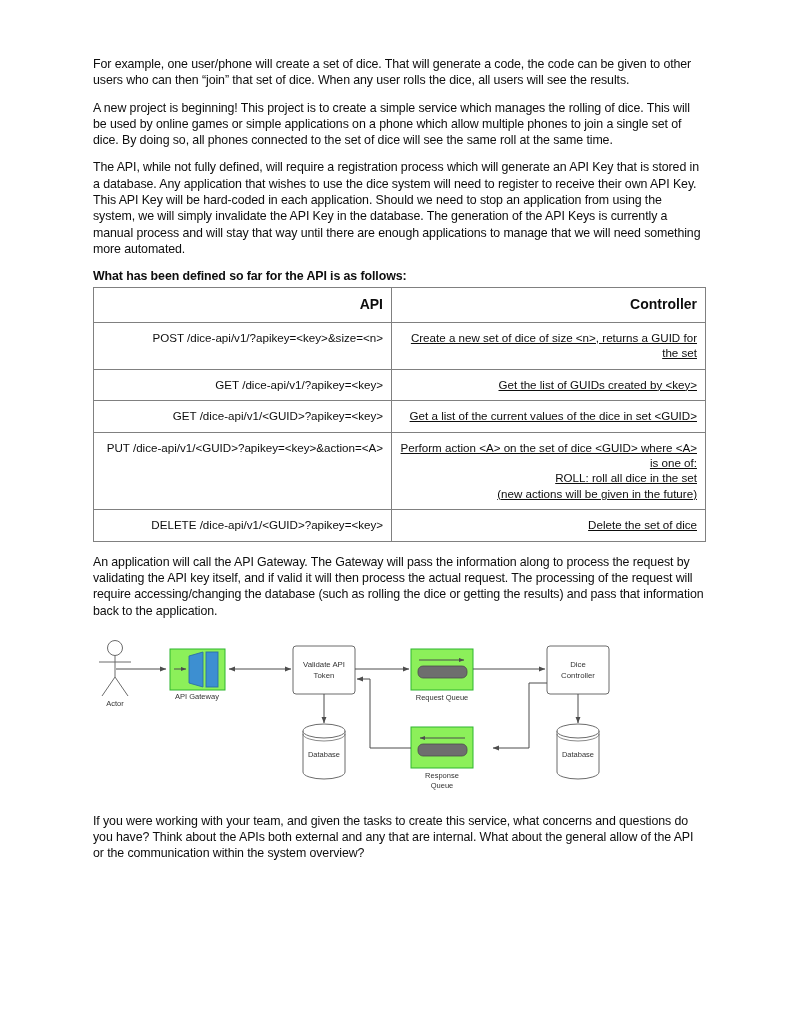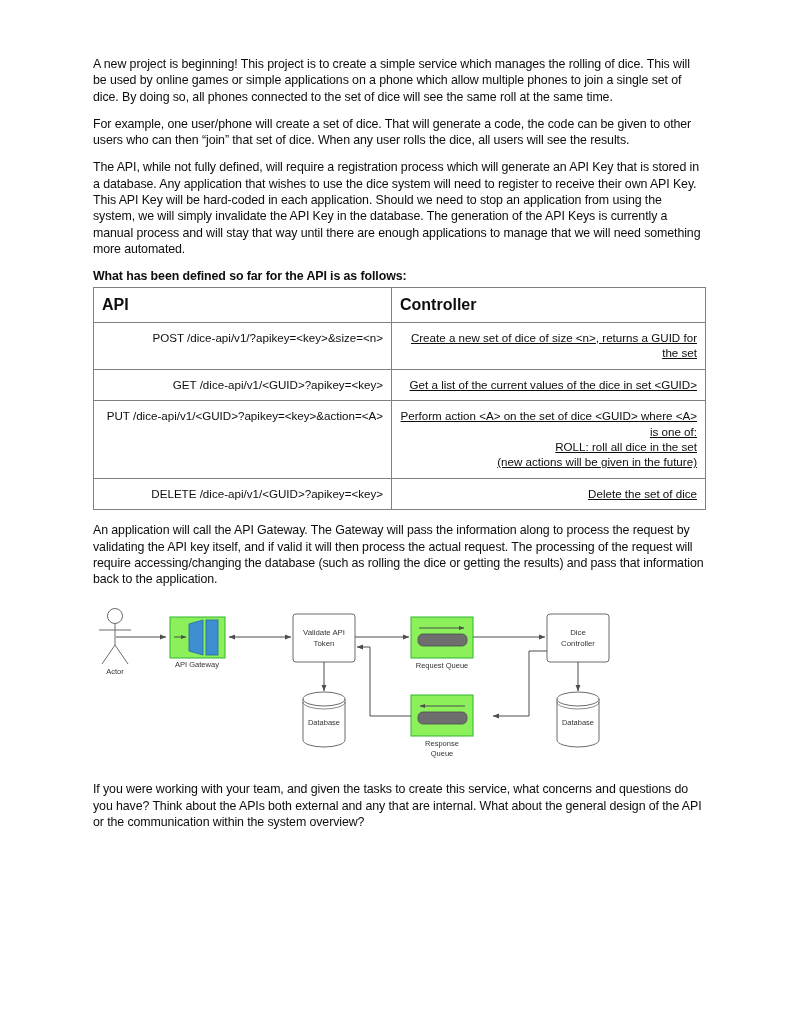--- a/index.html
+++ b/index.html
@@ -49,25 +49,25 @@
   table.api-table td {
     border: 1px solid #808080;
     vertical-align: top;
     padding: 7px 8px 8px 8px;
     font-size: 11.6px;
     line-height: 15.4px;
     color: #0d0d0d;
     text-align: right;
   }
   table.api-table th {
-    text-align: left;
+    text-align: right;
     font-weight: bold;
     padding-top: 9px;
     padding-bottom: 10px;
-    font-size: 16px;
+    font-size: 14px;
   }
   table.api-table col.c1 { width: 298px; }
   table.api-table col.c2 { width: 314px; }
   td.api-cell { white-space: nowrap; }
   .desc-line { display: block; text-decoration: underline; }
   .desc-line.indent { padding-left: 14px; }
 
   
   .diagram-wrap {
     position: relative;
@@ -76,41 +76,47 @@
     margin: 16px 0 18px 0;
   }
   .diagram-wrap svg { display: block; }
 </style>
 </head>
 <body>
 
 <div class="page">
   <div class="content">
 
+    <p class="para">For example, one user/phone will create a set of dice. That will generate a code, the code can be given to other users who can then “join” that set of dice.  When any user rolls the dice, all users will see the results.</p>
     <p class="para">A new project is beginning! This project is to create a simple service which manages the rolling of dice. This will be used by online games or simple applications on a phone which allow multiple phones to join a single set of dice. By doing so, all phones connected to the set of dice will see the same roll at the same time.</p>
-    <p class="para">For example, one user/phone will create a set of dice. That will generate a code, the code can be given to other users who can then “join” that set of dice.  When any user rolls the dice, all users will see the results.</p>
     <p class="para">The API, while not fully defined, will require a registration process which will generate an API Key that is stored in a database. Any application that wishes to use the dice system will need to register to receive their own API Key. This API Key will be hard-coded in each application. Should we need to stop an application from using the system, we will simply invalidate the API Key in the database. The generation of the API Keys is currently a manual process and will stay that way until there are enough applications to manage that we will need something more automated.</p>
     <p class="para tight">What has been defined so far for the API is as follows:</p>
 
     <table class="api-table">
       <colgroup>
           <col class="c1">
           <col class="c2">
         </colgroup>
       <thead>
         <tr>
           <th>API</th>
           <th>Controller</th>
         </tr>
       </thead>
       <tbody>
         <tr>
           <td class="api-cell">POST /dice-api/v1/?apikey=&lt;key&gt;&amp;size=&lt;n&gt;</td>
           <td>
             <span class="desc-line">Create a new set of dice of size &lt;n&gt;, returns a GUID for the set</span>
+          </td>
+        </tr>
+        <tr>
+          <td class="api-cell">GET /dice-api/v1/?apikey=&lt;key&gt;</td>
+          <td>
+            <span class="desc-line">Get the list of GUIDs created by &lt;key&gt;</span>
           </td>
         </tr>
         <tr>
           <td class="api-cell">GET /dice-api/v1/&lt;GUID&gt;?apikey=&lt;key&gt;</td>
           <td>
             <span class="desc-line">Get a list of the current values of the dice in set &lt;GUID&gt;</span>
           </td>
         </tr>
         <tr>
           <td class="api-cell">PUT /dice-api/v1/&lt;GUID&gt;?apikey=&lt;key&gt;&amp;action=&lt;A&gt;</td>
@@ -215,16 +221,16 @@
           <line x1="372" y1="103" x2="327" y2="103" stroke="#4d4d4d" stroke-width="1" marker-end="url(#ahs)"></line>
           <rect x="325" y="109" width="49" height="12" rx="5" ry="5" fill="#6e6e6e" stroke="#4d4d4d" stroke-width="0.8"></rect>
           <text x="349" y="143" font-family="'Liberation Sans', sans-serif" font-size="7.5" fill="#333333" text-anchor="middle">Response</text>
           <text x="349" y="153" font-family="'Liberation Sans', sans-serif" font-size="7.5" fill="#333333" text-anchor="middle">Queue</text>
         </g>
 
         <polyline points="318,113 277,113 277,44 264,44" fill="none" stroke="#4d4d4d" stroke-width="1" marker-end="url(#ah)"></polyline>
       </svg>
     </div>
 
-    <p class="para">If you were working with your team, and given the tasks to create this service, what concerns and questions do you have? Think about the APIs both external and any that are internal. What about the general design of the API or the communication within the system overview?</p>
+    <p class="para">If you were working with your team, and given the tasks to create this service, what concerns and questions do you have? Think about the APIs both external and any that are internal. What about the general allow of the API or the communication within the system overview?</p>
 
   </div>
 </div>
 
 </body></html>

